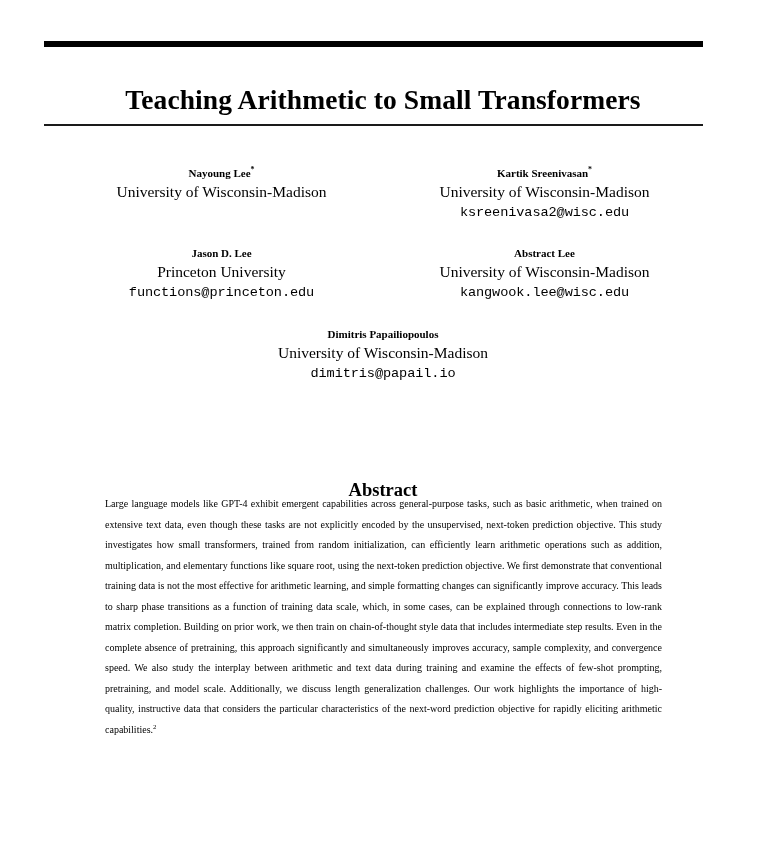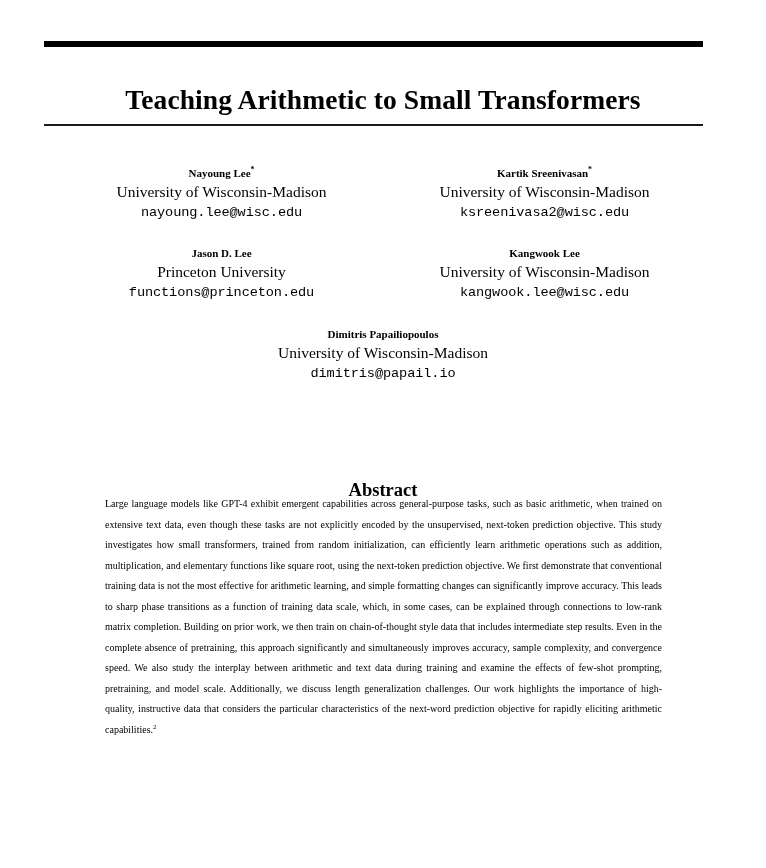--- a/index.html
+++ b/index.html
@@ -142,37 +142,36 @@
   <h1 class="title">Teaching Arithmetic to Small Transformers</h1>
 
   <div class="rule-bottom"></div>
 
   <div class="authors">
 
     <div class="author-row row-1">
       <div class="author">
         <div class="author-name"><span>Nayoung Lee</span><sup>*</sup></div>
         <div class="author-affil">University of Wisconsin-Madison</div>
-        <div class="author-email">nayoung.lee@wisc.edu</div>
       </div>
       <div class="author">
         <div class="author-name"><span>Kartik Sreenivasan</span><sup>*</sup></div>
         <div class="author-affil">University of Wisconsin-Madison</div>
         <div class="author-email">ksreenivasa2@wisc.edu</div>
       </div>
     </div>
 
     <div class="author-row row-2">
       <div class="author">
         <div class="author-name"><span>Jason D. Lee</span><sup></sup></div>
         <div class="author-affil">Princeton University</div>
         <div class="author-email">functions@princeton.edu</div>
       </div>
       <div class="author">
-        <div class="author-name"><span>Kangwook Lee</span><sup></sup></div>
+        <div class="author-name"><span>Abstract Lee</span><sup></sup></div>
         <div class="author-affil">University of Wisconsin-Madison</div>
         <div class="author-email">kangwook.lee@wisc.edu</div>
       </div>
     </div>
 
     <div class="author-row row-3">
       <div class="author single">
         <div class="author-name"><span>Dimitris Papailiopoulos</span><sup></sup></div>
         <div class="author-affil">University of Wisconsin-Madison</div>
         <div class="author-email">dimitris@papail.io</div>

